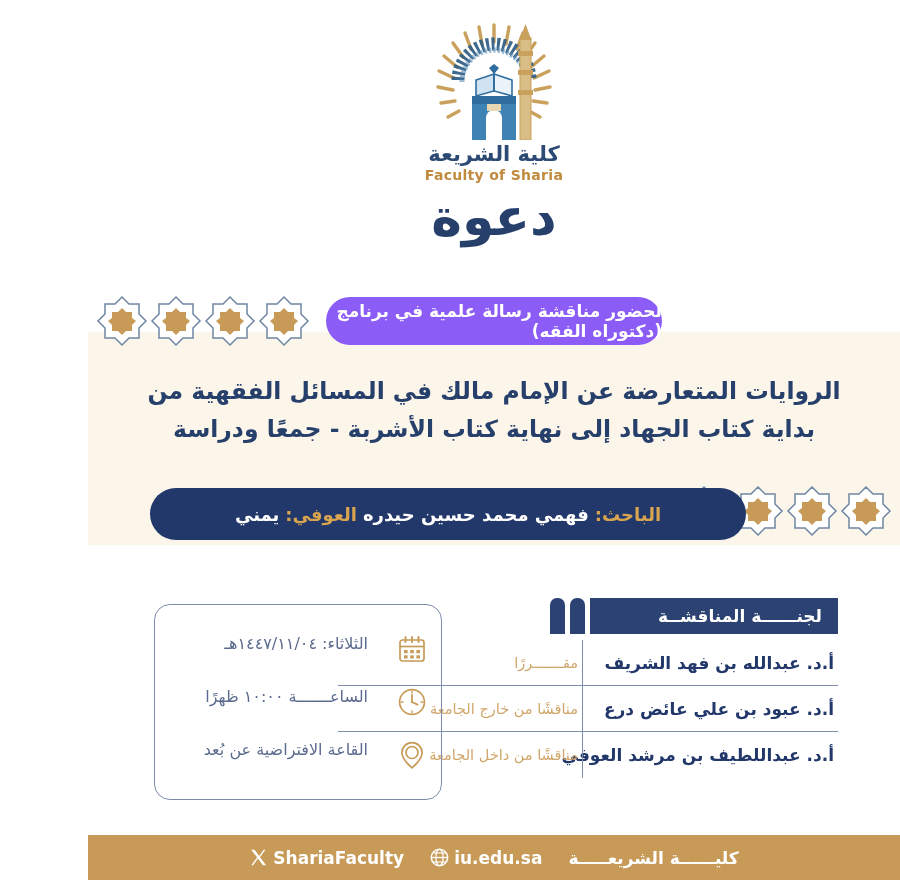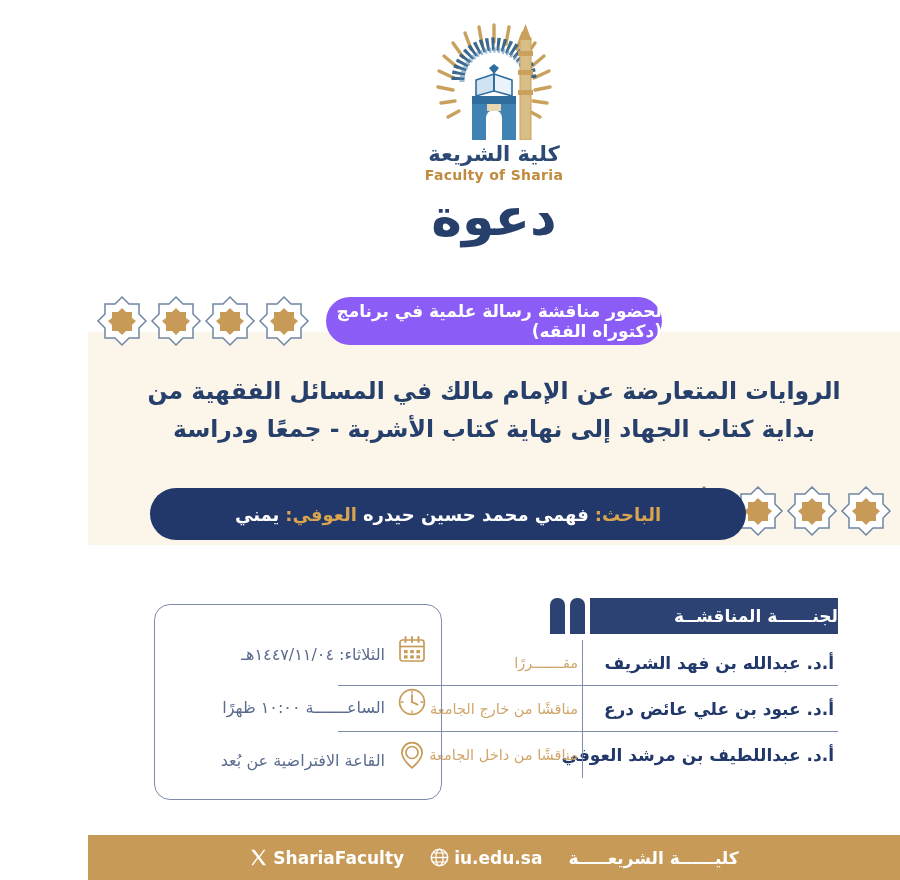--- a/index.html
+++ b/index.html
@@ -99,20 +99,21 @@
   .committee-head {
     position: absolute;
     right: 62px; width: 294px; top: 598px; height: 36px;
     z-index: 4;
     display: flex; align-items: stretch;
   }
   .committee-bar {
     flex: 1;
     background: #2b4272;
     display: flex; align-items: center; justify-content: flex-start;
+    padding-right: 16px;
     color: #ffffff; font-size: 17px; font-weight: bold;
     direction: rtl;
   }
   .arches { display: flex; gap: 5px; align-items: flex-end; padding-left: 6px;
             background: #ffffff; }
   .arch {
     width: 15px; height: 36px; background: #2b4272;
     border-radius: 7px 7px 0 0;
   }
   .arch.flat { border-radius: 0; }
@@ -150,21 +151,21 @@
     border: 1.6px solid #7d8cab;
     border-radius: 16px;
     z-index: 4;
     display: flex; flex-direction: column;
     justify-content: space-evenly;
     padding: 6px 14px;
     background: transparent;
     direction: rtl;
   }
   .det-row {
-    display: flex; align-items: flex-end; gap: 12px;
+    display: flex; align-items: flex-start; gap: 29px;
     justify-content: flex-start;
   }
   .det-icon { width: 30px; height: 30px; flex: 0 0 30px; }
   .det-text {
     color: #5b6b8e; font-size: 16px; white-space: nowrap;
     direction: rtl;
   }
 
   
   .footer {

